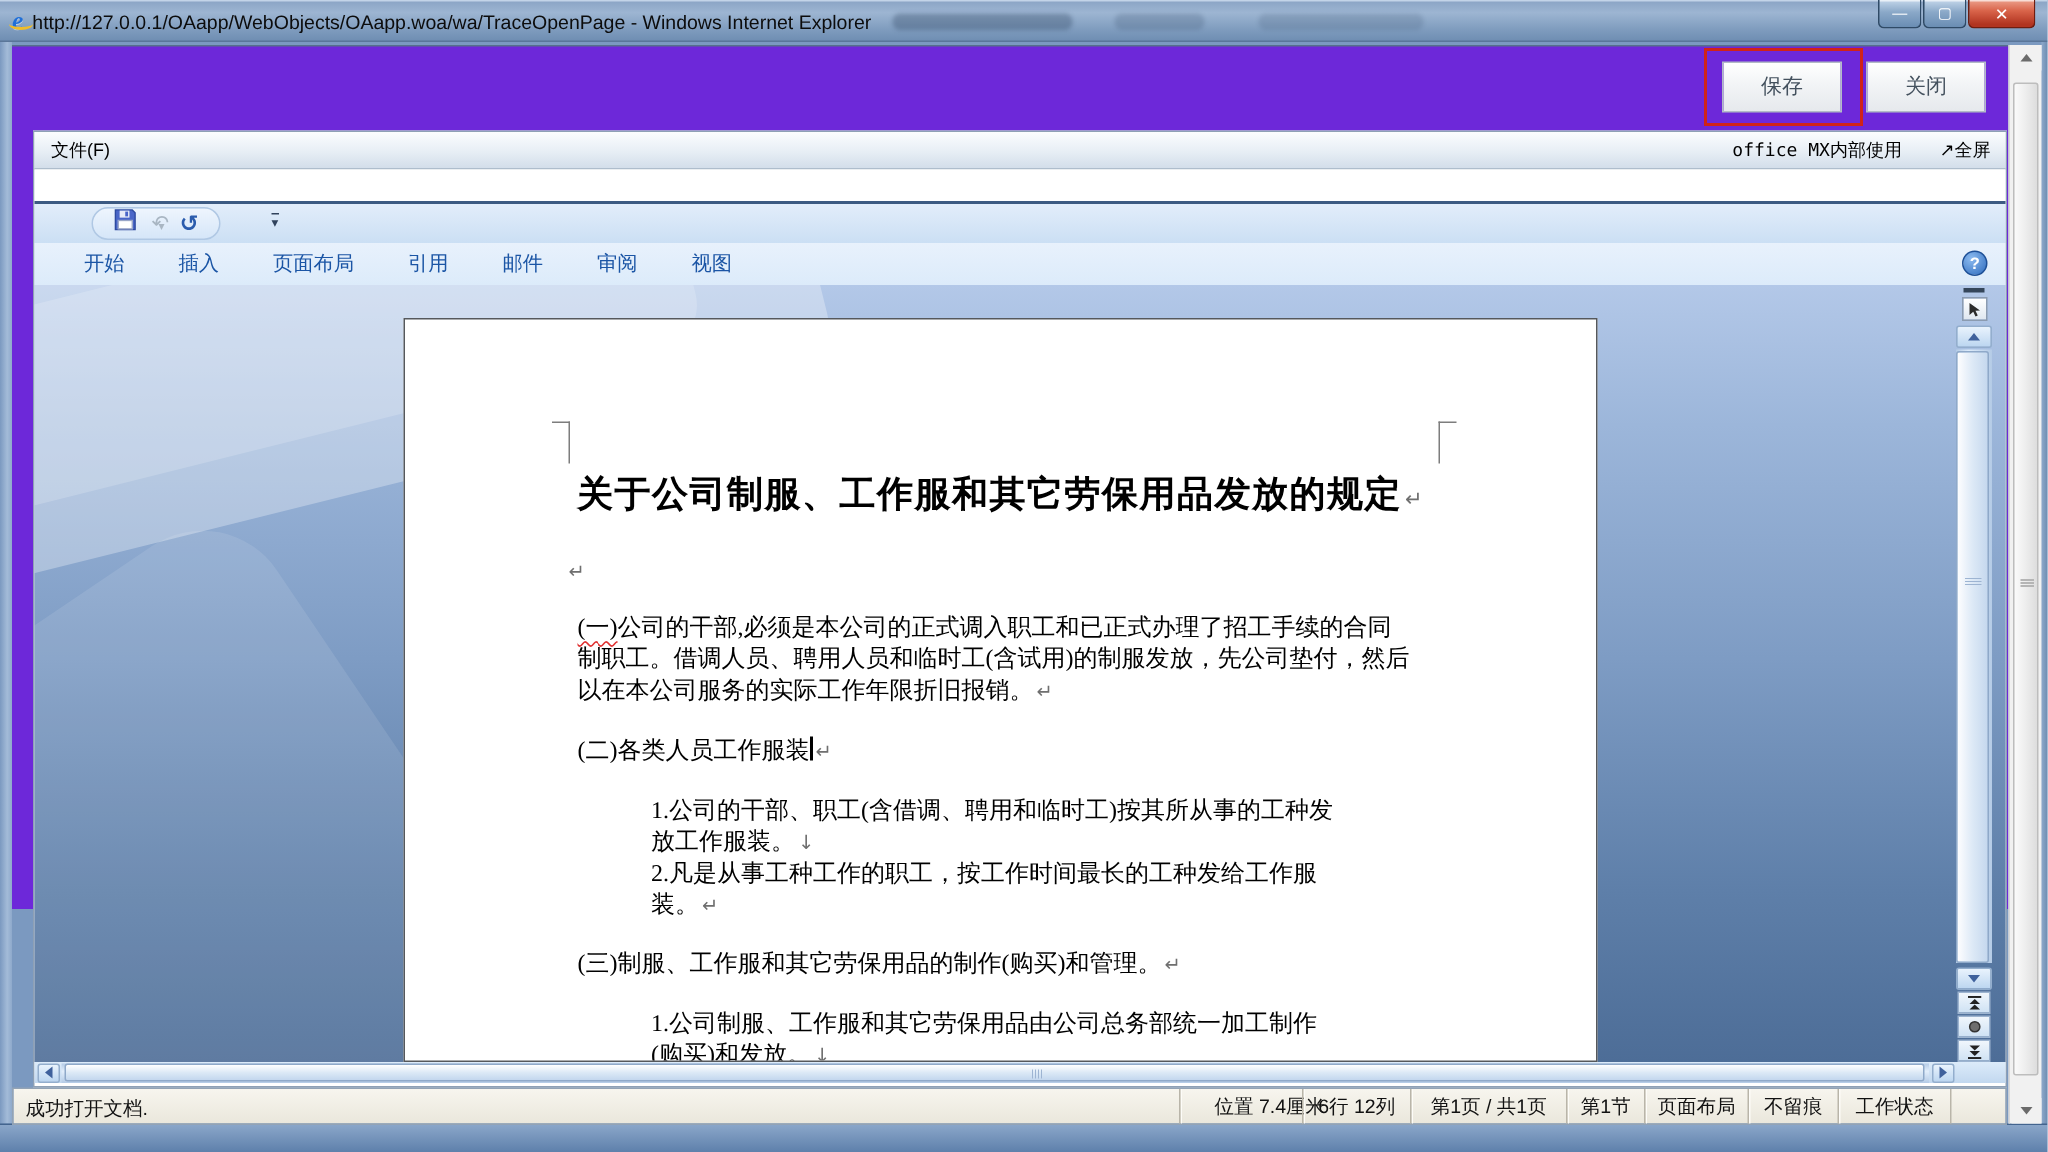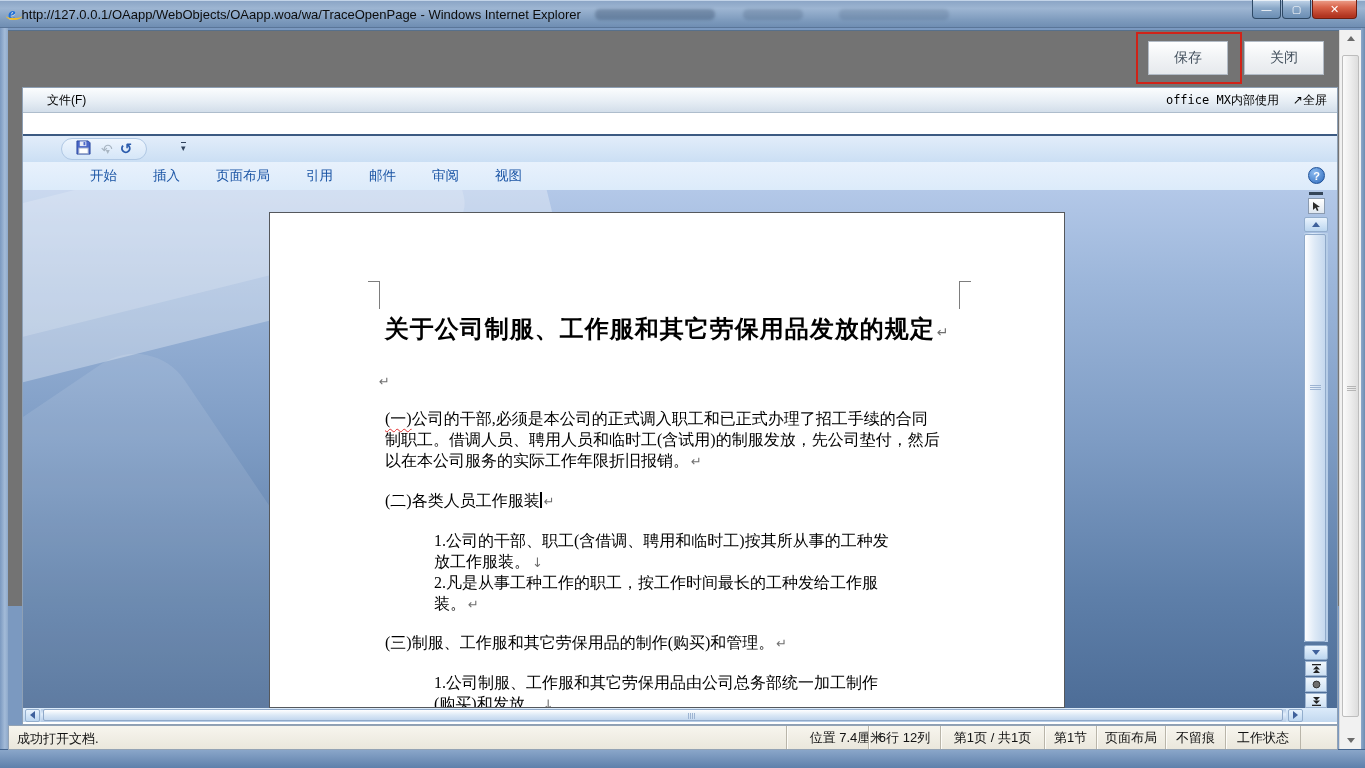--- a/index.html
+++ b/index.html
@@ -25,53 +25,53 @@
   .winbtn.close { width:45px; background:linear-gradient(#eca08c,#d9644a 40%,#b13420 90%);
     border-color:#6e1d10; font-weight:bold; font-size:11px; }
   .frame-left  { position:absolute; left:0; top:28px; width:8px; height:721px;
     background:linear-gradient(90deg,#7b99c0,#a3bbd8 60%,#8ea9cb); }
   .frame-right { position:absolute; left:1361px; top:28px; width:4px; height:721px;
     background:linear-gradient(90deg,#8ea9cb,#6d8cb1); }
   .frame-bottom{ position:absolute; left:0; top:749px; width:1365px; height:19px;
     background:linear-gradient(180deg,#8aa6c9,#5e80ab); border-top:1px solid #43648e; }
 
   
-  .pagearea { position:absolute; left:8px; top:30px; width:1331px; height:576px; background:#737373;
+  .pagearea { position:absolute; left:8px; top:30px; width:1331px; height:576px; background:#6d28d9;
     border-top:1px solid #56708c; }
 
   .annotation { position:absolute; left:1128px; top:1px; width:106px; height:52px;
     border:2px solid #d02318; pointer-events:none; }
   .hd-btn { position:absolute; top:10px; width:80px; height:34px;
     background:linear-gradient(#ffffff,#f2f4f6 45%,#e6e9ed);
     border:1px solid #b2bbc6; color:#44515e; font-size:14px;
     display:flex; align-items:center; justify-content:center; }
   .hd-btn.save { left:1140px; }
   .hd-btn.closebtn { left:1236px; }
 
   
   .office { position:absolute; left:14px; top:56px; width:1316px; height:638px;
     border:1px solid #8ea0b5; background:#fff; }
   .menubar { height:25px; display:flex; align-items:center; font-size:12px; color:#000;
     background:linear-gradient(180deg,#fbfdfe,#e7eef5 55%,#d3deea); border-bottom:1px solid #aebdcc; }
-  .menubar .file { padding:0 24px; }
-  .menubar .right { margin-left:auto; display:flex; gap:14px; padding-right:10px; align-items:flex-start; }
+  .menubar .file { padding:0 11px; }
+  .menubar .right { margin-left:auto; display:flex; gap:25px; padding-right:10px; align-items:flex-start; }
   .menubar .mono { font-family:"DejaVu Sans Mono","Liberation Mono",monospace; font-size:12px; }
   .whitestrip { height:23px; background:#fff; border-bottom:2px solid #3c5a82; }
 
   .qatrow { height:26px; background:linear-gradient(180deg,#e2edfa,#cbdff4); position:relative; }
   .qat { position:absolute; left:38px; top:2px; height:22px; padding:0 14px; display:flex; align-items:center; gap:10px;
     background:linear-gradient(180deg,#eef5fd,#d5e6f8); border:1px solid #b0c8e4; border-radius:12px; }
   .qat .undo { color:#a9b6c3; font-size:14px; }
   .qat .undrop { color:#a9b6c3; font-size:8px; margin-left:-7px; }
   .qat .redo { color:#2b5cad; font-size:15px; font-weight:bold; }
   .qat-more { position:absolute; left:158px; top:6px; font-size:9px; color:#30425c;
     border-top:1px solid #30425c; padding-top:1px; line-height:9px; }
 
   .tabsrow { height:28px; background:linear-gradient(180deg,#e8f1fc,#dcebfa); display:flex; align-items:center;
-    gap:26px; padding-left:62px; position:relative; }
+    gap:26px; padding-left:28px; position:relative; }
   .rtab { font-size:13.5px; color:#1b55a5; padding:3px 5px; white-space:nowrap; }
   .help { position:absolute; right:12px; top:5px; width:17px; height:17px; border-radius:50%;
     background:radial-gradient(circle at 35% 30%,#8cbbf0,#2e6bbd); border:1px solid #1d4f96;
     color:#fff; font-size:11px; font-weight:bold; display:flex; align-items:center; justify-content:center; }
 
   
   .docarea { position:relative; height:518px; overflow:hidden;
     background:linear-gradient(180deg,#b3c8e8 0%,#9cb6da 18%,#7e9cc4 48%,#5e7fa9 78%,#4d6d97 100%); }
   .swoosh1 { position:absolute; left:-130px; top:-90px; width:650px; height:230px;
     background:rgba(255,255,255,.30); transform:rotate(-14deg); border-radius:40px; }

